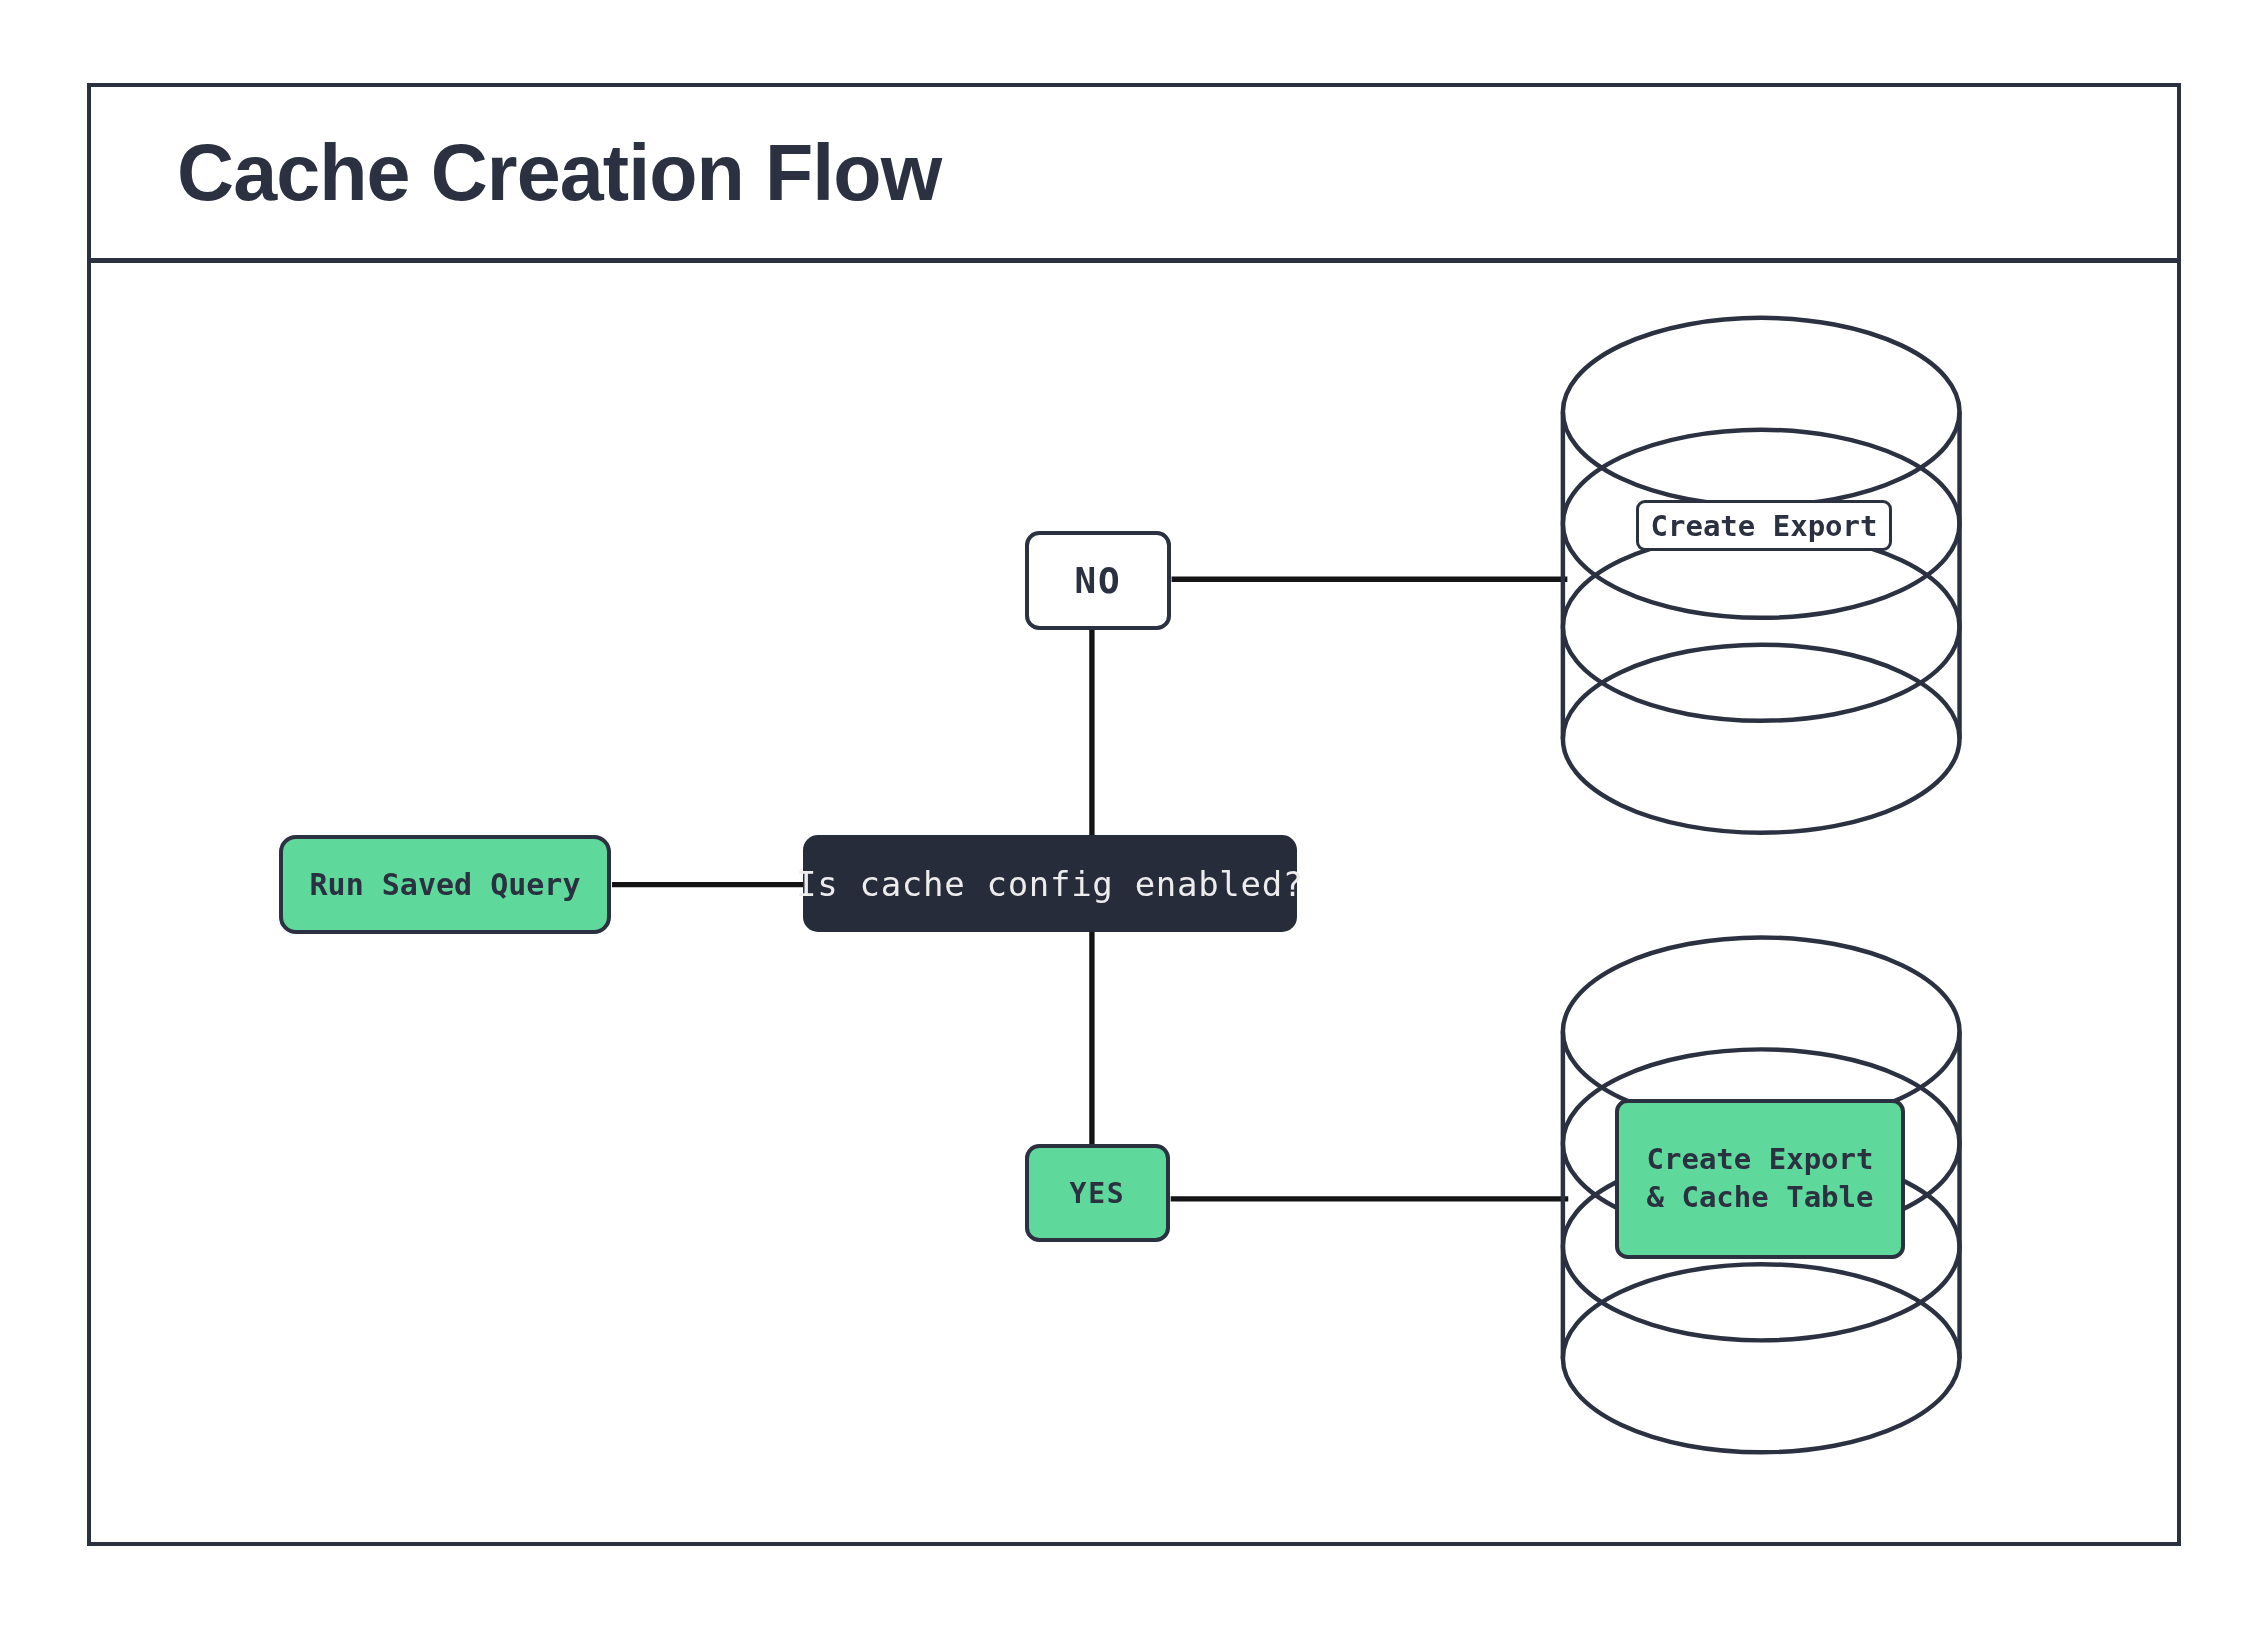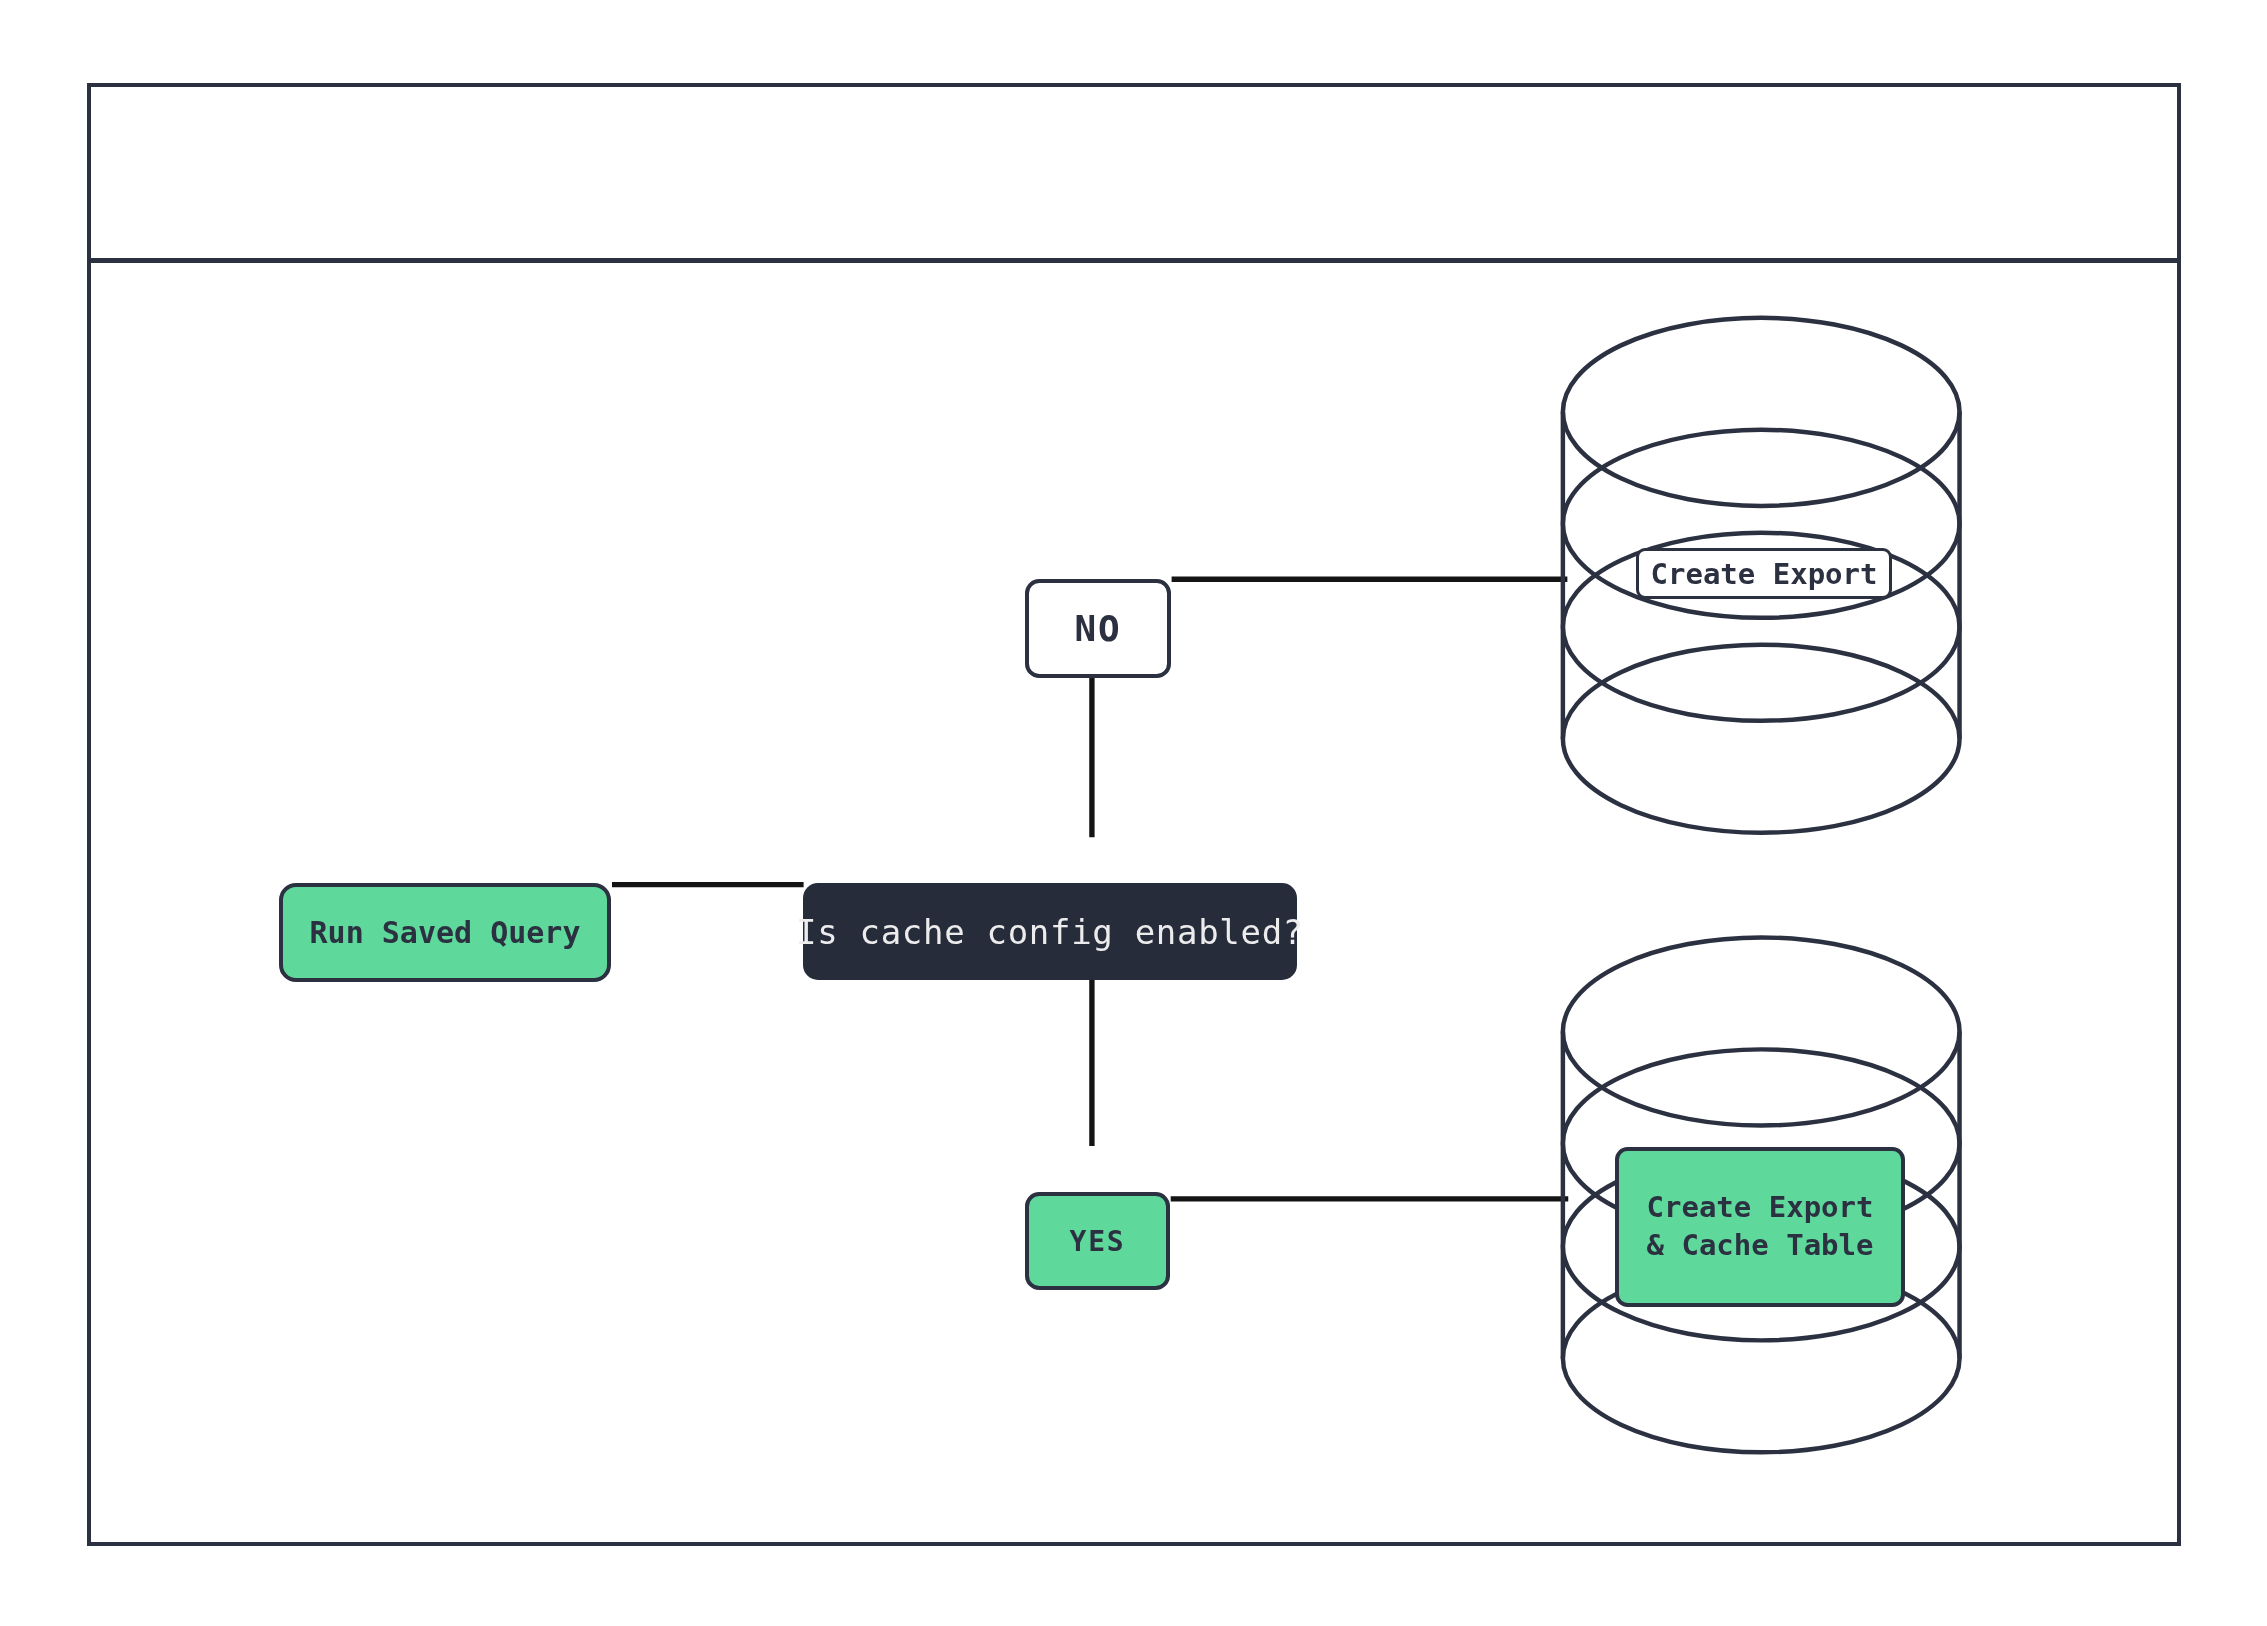--- a/index.html
+++ b/index.html
@@ -52,21 +52,20 @@
     letter-spacing:-0.9px;
     white-space:nowrap;
   }
   .node{
     position:absolute;
     display:flex;
     align-items:center;
     justify-content:center;
     white-space:nowrap;
     text-align:center;
-    margin-top:48px;
   }
   .node-run{
     left:279px;top:835px;width:332px;height:99px;
     background:var(--green);
     border:4.5px solid var(--ink);
     border-radius:17px;
     font-size:30px;font-weight:600;color:var(--ink);
   }
   .node-decision{
     left:803px;top:835px;width:494px;height:97px;
@@ -138,20 +137,21 @@
       <line class="cyl" x1="2188" y1="1152" x2="2188" y2="1517"></line>
       <ellipse class="cyl" cx="1966.5" cy="1517" rx="221.5" ry="105"></ellipse>
       <ellipse class="cyl" cx="1966.5" cy="1392" rx="221.5" ry="105"></ellipse>
       <ellipse class="cyl" cx="1966.5" cy="1277" rx="221.5" ry="105"></ellipse>
       <ellipse class="cyl" cx="1966.5" cy="1152" rx="221.5" ry="105"></ellipse>
     </g>
   </svg>
 
   <div class="frame"></div>
   <div class="title-divider"></div>
+  <h1 class="page-title">Cache Creation Flow</h1>
 
   <div class="node node-run">
     <span>Run Saved Query</span>
   </div>
 
   <div class="node node-decision">
     <span>Is cache config enabled?</span>
   </div>
 
   <div class="node node-no">

